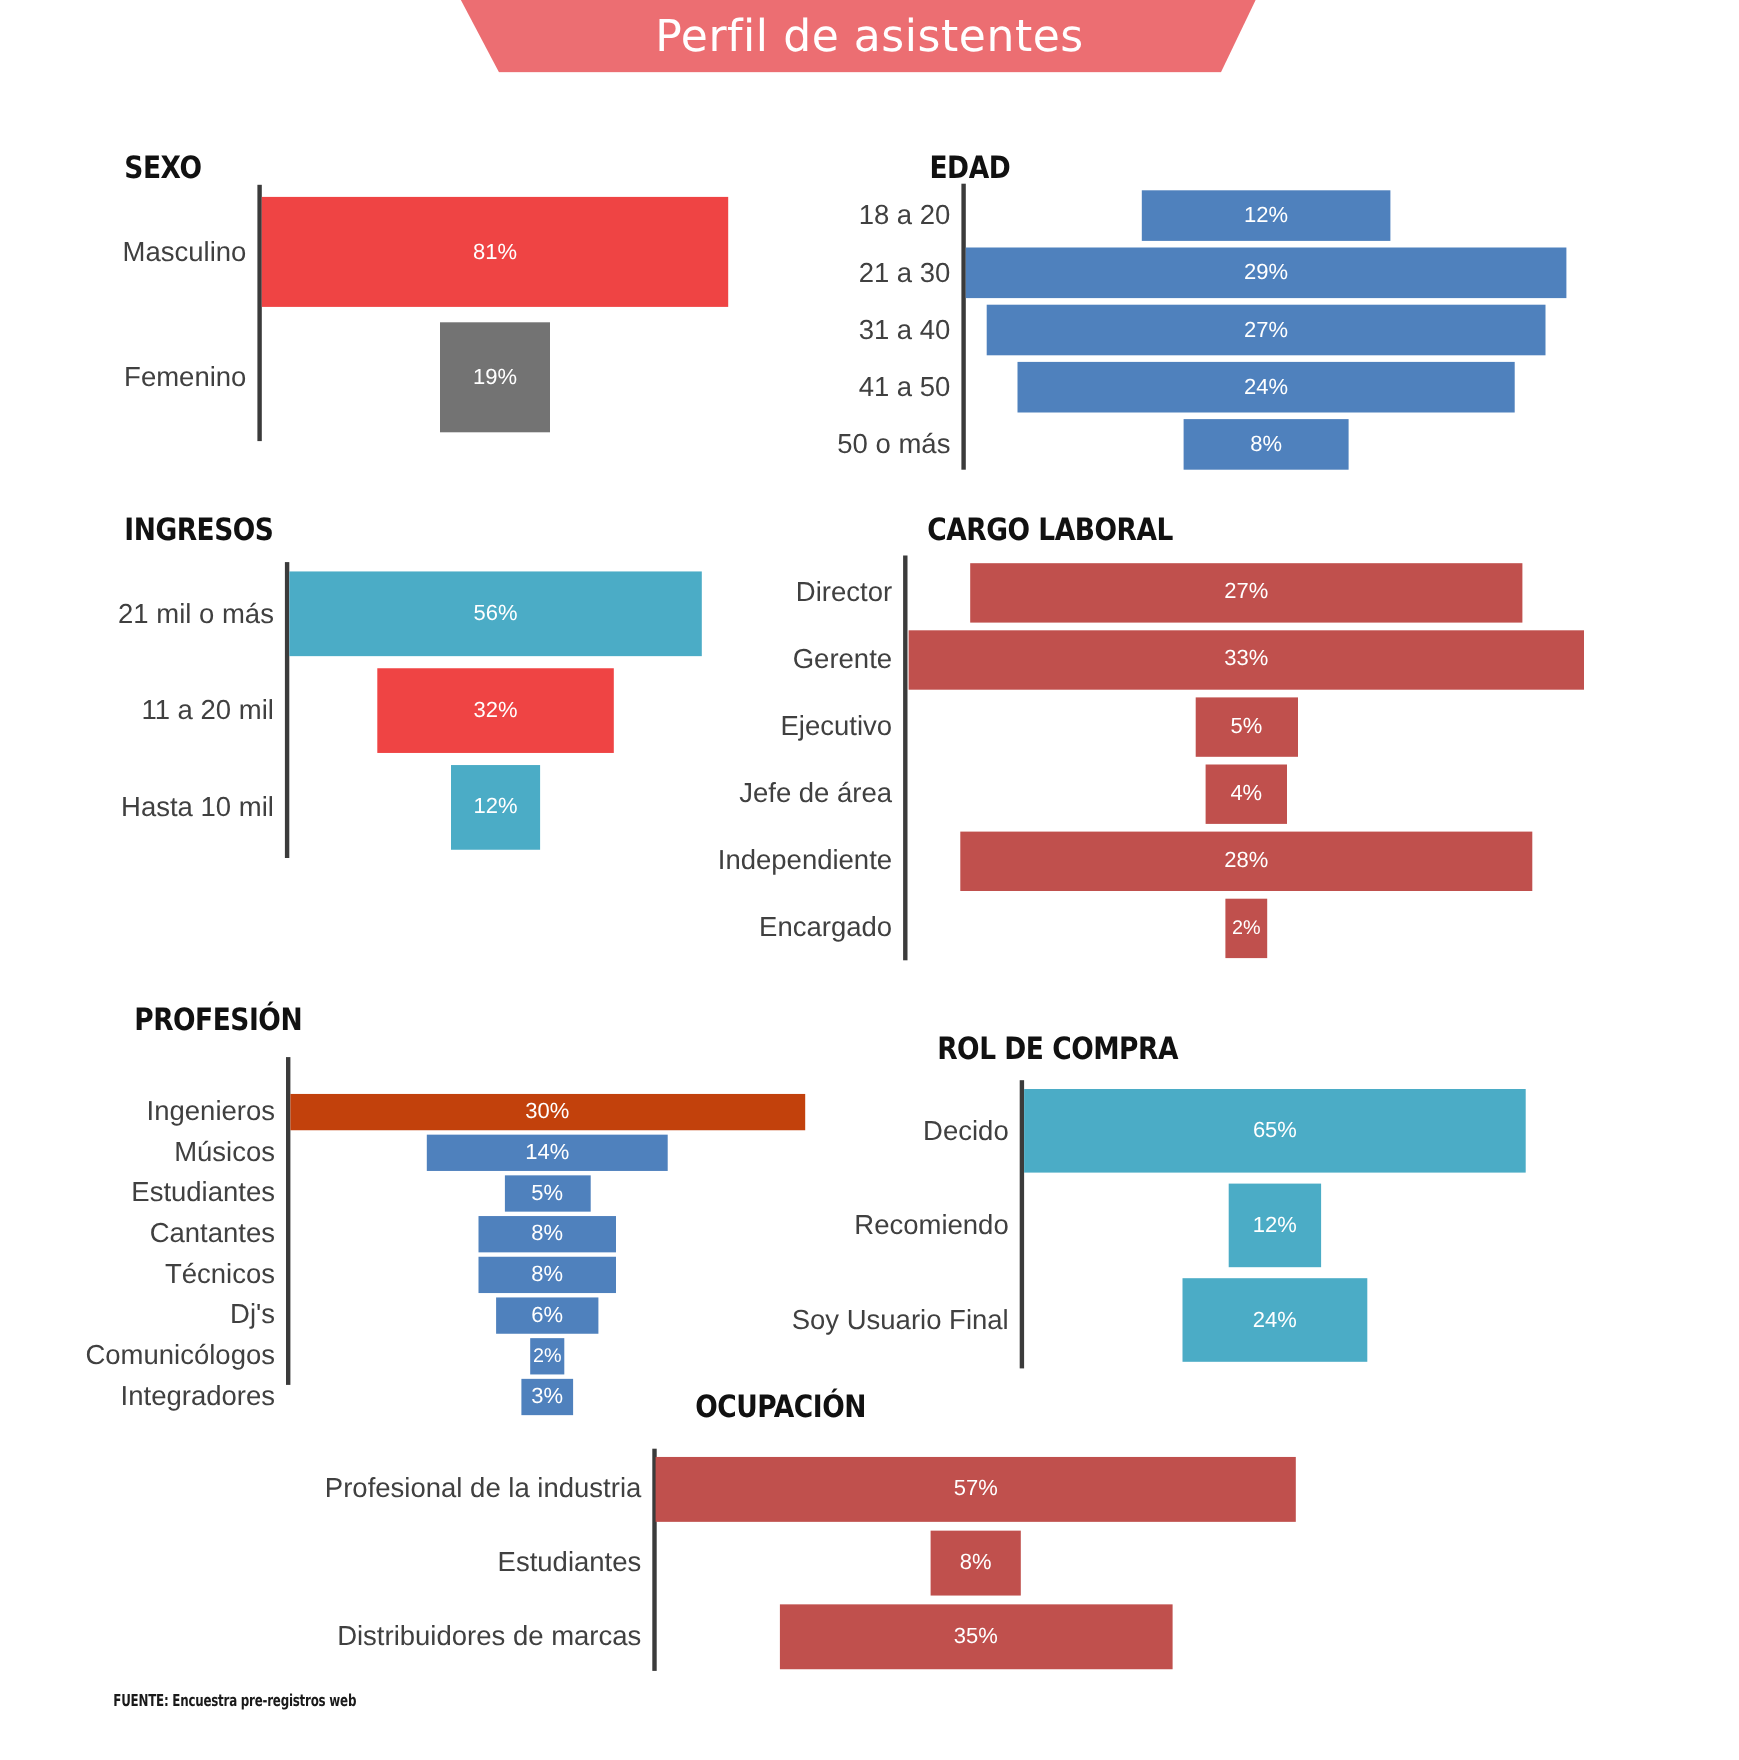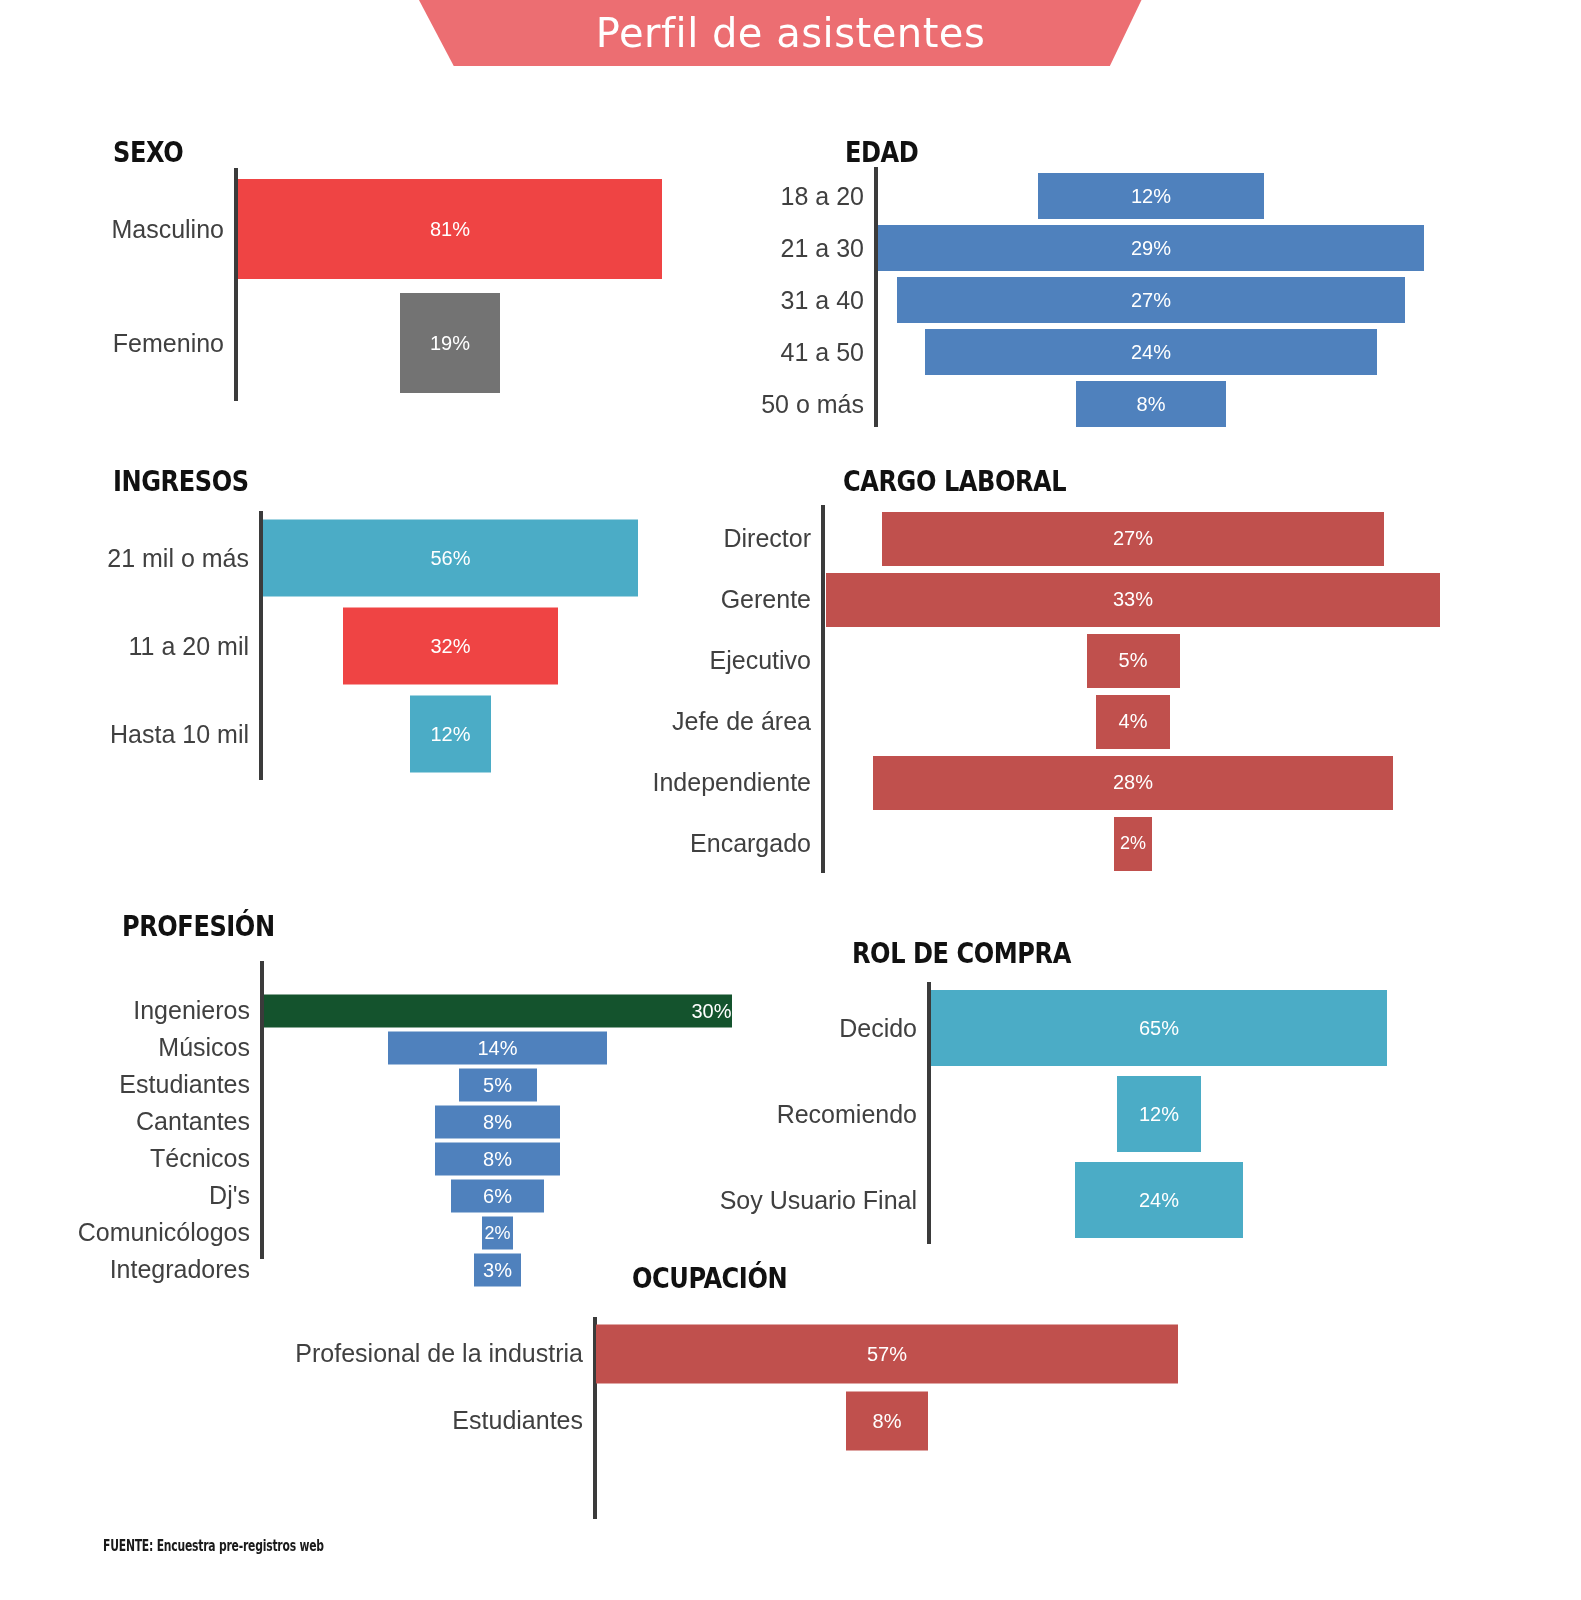--- a/index.html
+++ b/index.html
@@ -251,21 +251,21 @@
           </div>
         </div>
       </div>
     </div>
     <div class="panel" style="left: 0px; top: 0px;">
       <div class="panel-title" style="left: 122px; top: 910px;">PROFESIÓN</div>
       <div class="axis" style="left: 260px; top: 961px; height: 298px; background: rgb(59, 59, 59);"></div>
       <div class="rows" style="left: 264px; top: 992px; width: 467px; height: 296px;">
         <div class="row" style="height: 37px;">
           <div class="row-label" style="color: rgb(64, 64, 64);">Ingenieros</div>
-          <div class="bar" style="background: #14532d; width: 468px; height: 33px; left: -0.5px; justify-content: flex-end;">
+          <div class="bar" style="background: #c2410c; width: 468px; height: 33px; left: -0.5px;">
             <span class="bar-value" style="color: rgb(255, 255, 255);">30%</span>
           </div>
         </div>
         <div class="row" style="height: 37px;">
           <div class="row-label" style="color: rgb(64, 64, 64);">Músicos</div>
           <div class="bar" style="background: rgb(79, 129, 189); width: 218.4px; height: 33px; left: 124.3px;">
             <span class="bar-value" style="color: rgb(255, 255, 255);">14%</span>
           </div>
         </div>
         <div class="row" style="height: 37px;">
@@ -339,17 +339,23 @@
           <div class="bar" style="background: rgb(192, 80, 77); width: 581.4px; height: 59px; left: -0.7px;">
             <span class="bar-value" style="color: rgb(255, 255, 255);">57%</span>
           </div>
         </div>
         <div class="row" style="height: 67px;">
           <div class="row-label" style="color: rgb(64, 64, 64);">Estudiantes</div>
           <div class="bar" style="background: rgb(192, 80, 77); width: 81.6px; height: 59px; left: 249.2px;">
             <span class="bar-value" style="color: rgb(255, 255, 255);">8%</span>
           </div>
         </div>
+        <div class="row" style="height: 67px;">
+          <div class="row-label" style="color: rgb(64, 64, 64);">Distribuidores de marcas</div>
+          <div class="bar" style="background: rgb(192, 80, 77); width: 357px; height: 59px; left: 111.5px;">
+            <span class="bar-value" style="color: rgb(255, 255, 255);">35%</span>
+          </div>
+        </div>
       </div>
     </div>
   </div>
 
 <div id="footer-source">FUENTE: Encuestra pre-registros web</div>
 
 </body></html>

